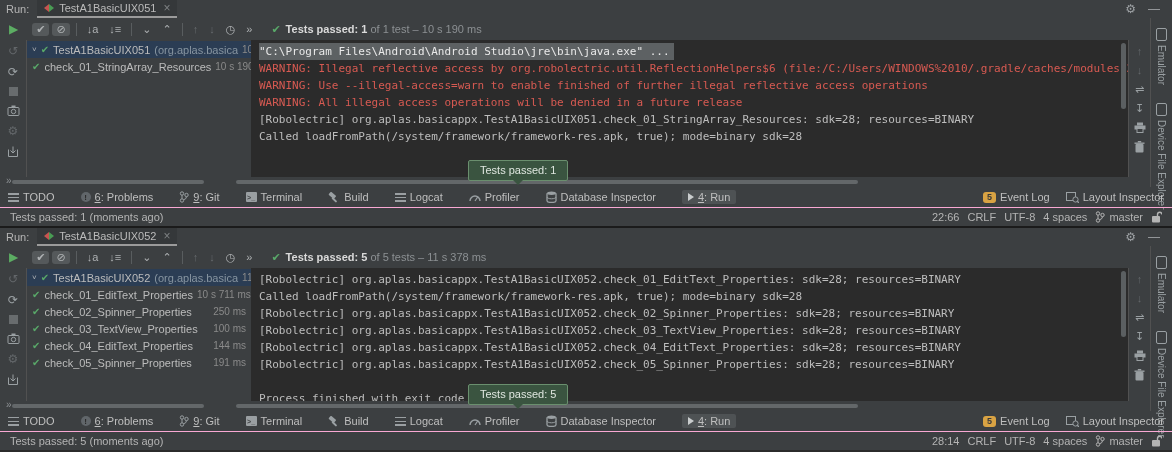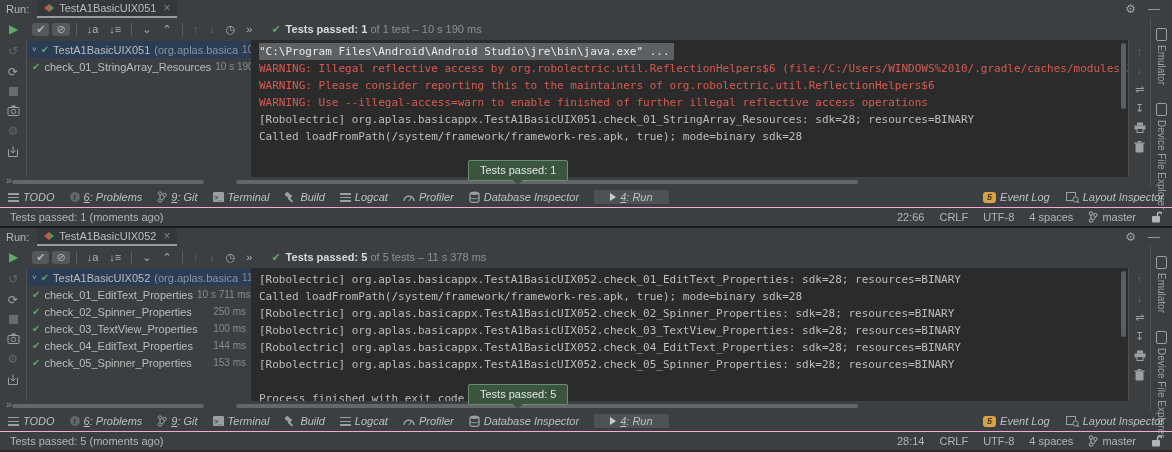--- a/index.html
+++ b/index.html
@@ -61,34 +61,34 @@
   .hbar{position:absolute;top:3px;height:4px;background:#636769;border-radius:2px;}
   .hbar.tree-bar{left:12px;width:192px;}
   .hbar.cons-bar{left:236px;width:622px;}
 
   .rstrip{width:21px;flex:0 0 auto;border-left:1px solid #515151;display:flex;flex-direction:column;align-items:center;gap:18px;padding-top:10px;}
   .rlabel{display:flex;flex-direction:column;align-items:center;gap:4px;color:#9aa0a3;}
   .rlabel span{writing-mode:vertical-rl;font-size:10px;}
   .phone-ic{width:9px;height:11px;border:1px solid #9aa0a3;border-radius:2px;}
 
   
-  .bbar{height:20px;display:flex;align-items:center;gap:15px;padding:0 8px;flex:0 0 auto;font-size:11px;color:#bfbfbf;font-style:italic;}
+  .bbar{height:20px;display:flex;align-items:center;gap:26px;padding:0 8px;flex:0 0 auto;font-size:11px;color:#bfbfbf;}
   .bitem{display:flex;align-items:center;gap:4px;white-space:nowrap;}
-  .bitem.active{background:#4e5254;padding:1px 16px;border-radius:2px;}
+  .bitem.active{background:#4e5254;padding:1px 6px;border-radius:2px;}
   .bitem u{text-decoration:underline;}
   .lines-ic{width:11px;height:9px;background:repeating-linear-gradient(#9a9fa2 0 1.5px,transparent 1.5px 3.6px);}
   .prob-ic{width:10px;height:10px;border-radius:50%;background:#61666a;color:#2b2b2b;font-size:8px;font-weight:bold;display:flex;align-items:center;justify-content:center;}
   .term-ic{width:11px;height:10px;background:#9a9fa2;color:#3c3f41;font-size:7px;font-weight:bold;display:flex;align-items:center;justify-content:center;border-radius:1px;}
   .run-tri{width:0;height:0;border-top:4px solid transparent;border-bottom:4px solid transparent;border-left:6px solid #c9cccd;}
   .bright{margin-left:auto;display:flex;align-items:center;gap:16px;}
   .badge{min-width:11px;height:11px;border-radius:3px;background:#d9a343;color:#3a3a3a;font-size:9px;font-weight:bold;display:flex;align-items:center;justify-content:center;padding:0 1px;}
 
   
   .sbar{height:18px;display:flex;align-items:center;padding:0 10px;flex:0 0 auto;border-top:1px solid #f9a8d4;color:#b4b4b4;}
-  .sright{margin-left:auto;display:flex;align-items:center;gap:15px;}
+  .sright{margin-left:auto;display:flex;align-items:center;gap:8px;}
   .sitem{display:flex;align-items:center;gap:4px;}
 
   
   .balloon{position:absolute;left:468px;bottom:45px;background:#3a5440;border:1px solid #6a8f6e;color:#dfe6df;padding:3px 11px 4px;border-radius:2px;z-index:6;white-space:nowrap;}
   .balloon:after{content:"";position:absolute;left:50%;bottom:-5px;margin-left:-5px;width:0;height:0;border-left:5px solid transparent;border-right:5px solid transparent;border-top:5px solid #3a5440;}
   svg{display:block;}
 </style>
 </head>
 <body>
 
@@ -175,24 +175,24 @@
 
         <div class="console">
           
           <div class="vscroll"></div>
         
             <span class="cline s-hl">"C:\Program Files\Android\Android Studio\jre\bin\java.exe" ...</span>
           
           
             <span class="cline s-error">WARNING: Illegal reflective access by org.robolectric.util.ReflectionHelpers$6 (file:/C:/Users/WINDOWS%2010/.gradle/caches/modules-2/files-2.</span>
           
-            <span class="cline s-error">WARNING: Please consider reporting this to the maintainers of org.robolectric.util.ReflectionHelpers$6</span>
           
             <span class="cline s-error">WARNING: Use --illegal-access=warn to enable finished of further illegal reflective access operations</span>
           
+            <span class="cline s-error">WARNING: All illegal access operations will be denied in a future release</span>
           
             <span class="cline s-plain">[Robolectric] org.aplas.basicappx.TestA1BasicUIX051.check_01_StringArray_Resources: sdk=28; resources=BINARY</span>
           
             <span class="cline s-plain">Called loadFromPath(/system/framework/framework-res.apk, true); mode=binary sdk=28</span>
           </div>
 
         <div class="gutter">
           <span class="ic dim">↑</span>
           <span class="ic dim">↓</span>
           <span class="ic">⇌</span>
@@ -441,21 +441,21 @@
               <span>check_04_EditText_Properties</span>
 
               <span class="tdur">144 ms</span>
             </div>
 
             <div class="trow">
 
               <span class="tcheck">✔</span>
               <span>check_05_Spinner_Properties</span>
 
-              <span class="tdur">153 ms</span>
+              <span class="tdur">191 ms</span>
             </div>
           </div>
 
         <div class="console clip-top">
 
           <div class="vscroll"></div>
 
             <span class="cline s-plain">[Robolectric] org.aplas.basicappx.TestA1BasicUIX052.check_01_EditText_Properties: sdk=28; resources=BINARY</span>
 
             <span class="cline s-plain">Called loadFromPath(/system/framework/framework-res.apk, true); mode=binary sdk=28</span>

